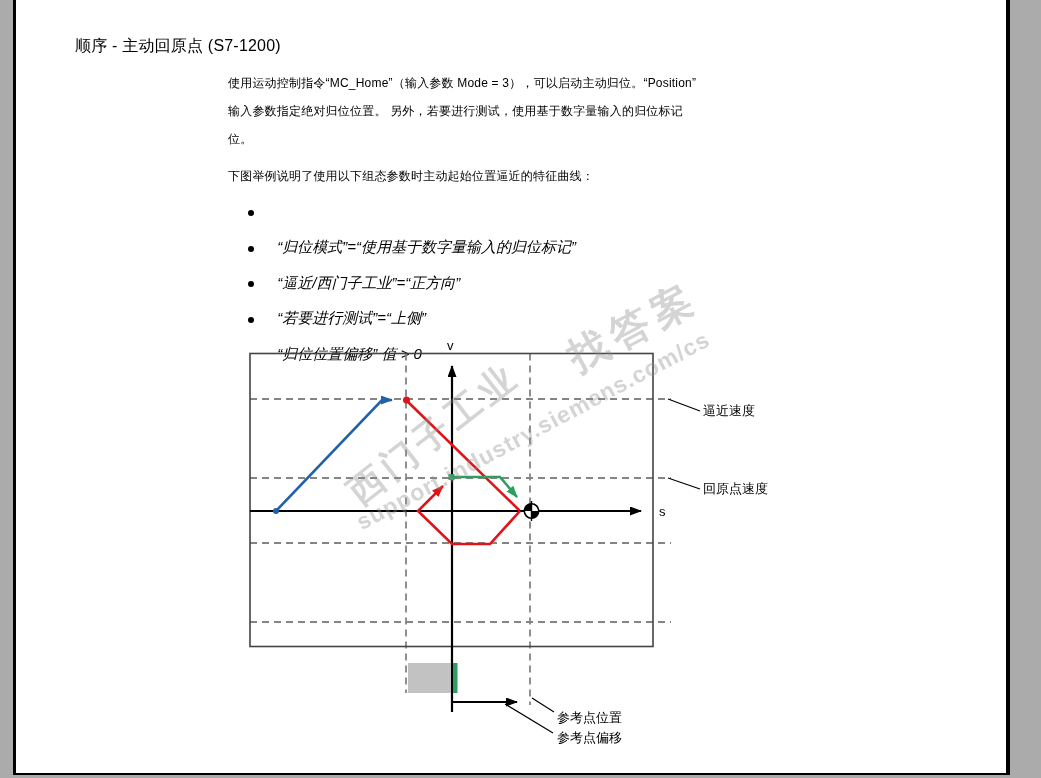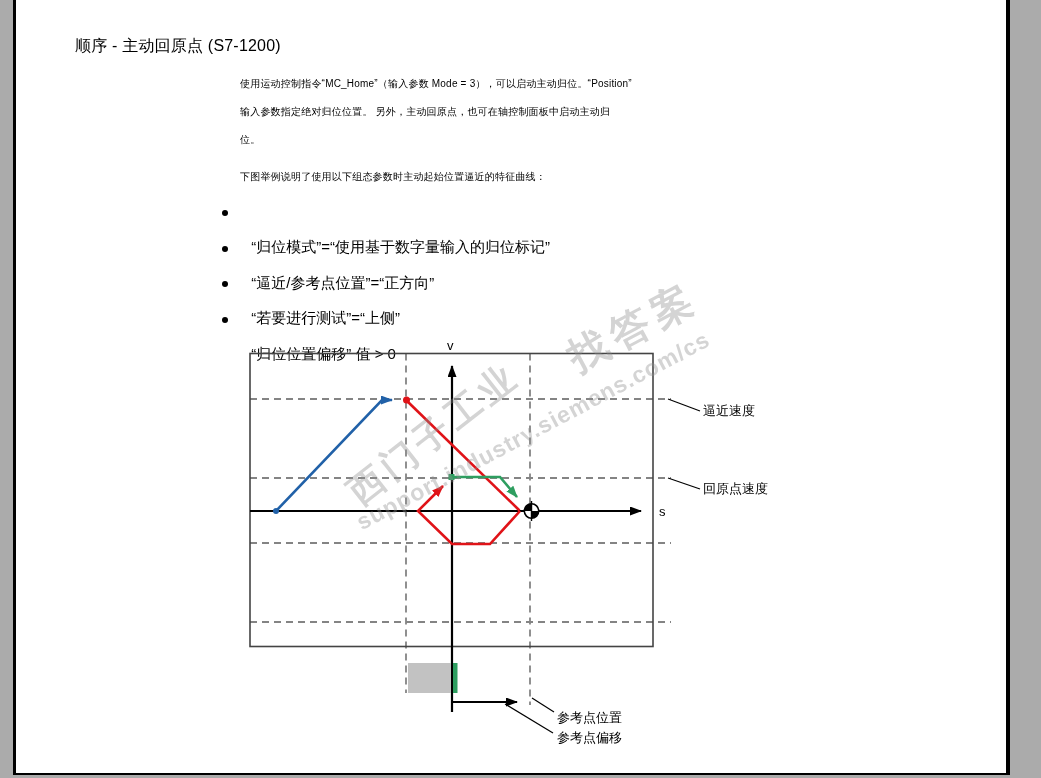--- a/index.html
+++ b/index.html
@@ -16,25 +16,25 @@
   }
   .border-left  { position:absolute; left:13px;   top:0; width:3px;  height:775px; background:#000; }
   .border-right { position:absolute; left:1006px; top:0; width:4px;  height:775px; background:#000; }
   .border-bottom{ position:absolute; left:13px;   top:773px; width:997px; height:2px; background:#000; }
 
   .page-title {
     position:absolute; left:75px; top:36px;
     font-size:16px; font-weight:normal; letter-spacing:.2px;
   }
   .bodyline {
-    position:absolute; left:240px;
-    font-size:10px; line-height:19px; letter-spacing:.2px; white-space:pre;
+    position:absolute; left:228px;
+    font-size:12px; line-height:19px; letter-spacing:.2px; white-space:pre;
   }
   .bullet {
-    position:absolute; left:219px; font-size:15px; white-space:pre;
+    position:absolute; left:245px; font-size:15px; white-space:pre;font-style:italic;
   }
   .bullet .dot {
     position:absolute; left:3px; top:6px; width:6px; height:6px;
     border-radius:50%; background:#000;
   }
   .bullet .btxt { margin-left:24px; display:inline-block; }
 
   svg.figure {
     position:absolute; left:0; top:0; width:1041px; height:778px;
     z-index:3;
@@ -58,31 +58,31 @@
 <body>
 
 <div class="paper"></div>
 <div class="border-left"></div>
 <div class="border-right"></div>
 <div class="border-bottom"></div>
 
 <h1 class="page-title">顺序 - 主动回原点 (S7-1200)</h1>
 
 <div class="bodyline" style="top:74px">使用运动控制指令“MC_Home”（输入参数 Mode = 3），可以启动主动归位。“Position”</div>
-<div class="bodyline" style="top:102px">输入参数指定绝对归位位置。 另外，主动回原点，也可在轴控制面板中启动主动归</div>
+<div class="bodyline" style="top:102px">输入参数指定绝对归位位置。 另外，若要进行测试，使用基于数字量输入的归位标记</div>
 <div class="bodyline" style="top:130px">位。</div>
 <div class="bodyline" style="top:167px">下图举例说明了使用以下组态参数时主动起始位置逼近的特征曲线：</div>
 
 <div class="bullet" style="top:204px">
   <span class="dot"></span>
   <span class="btxt">“归位模式”=“使用基于数字量输入的归位标记”</span>
 </div>
 <div class="bullet" style="top:240px">
   <span class="dot"></span>
-  <span class="btxt">“逼近/参考点位置”=“正方向”</span>
+  <span class="btxt">“逼近/西门子工业”=“正方向”</span>
 </div>
 <div class="bullet" style="top:275px">
   <span class="dot"></span>
   <span class="btxt">“若要进行测试”=“上侧”</span>
 </div>
 <div class="bullet" style="top:311px">
   <span class="dot"></span>
   <span class="btxt">“归位位置偏移” 值 &gt; 0</span>
 </div>
 

